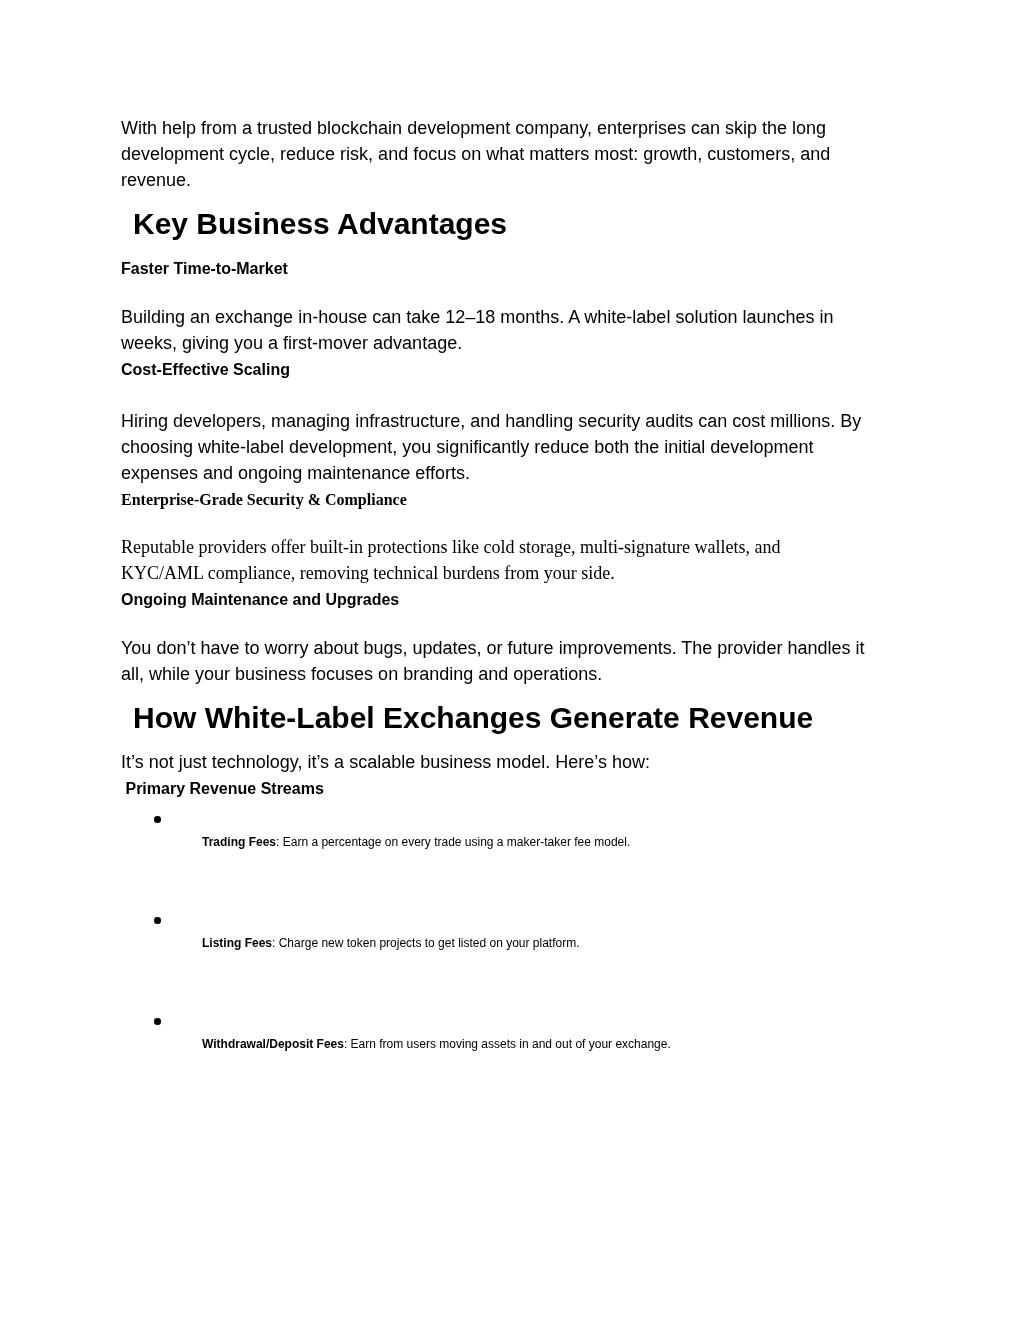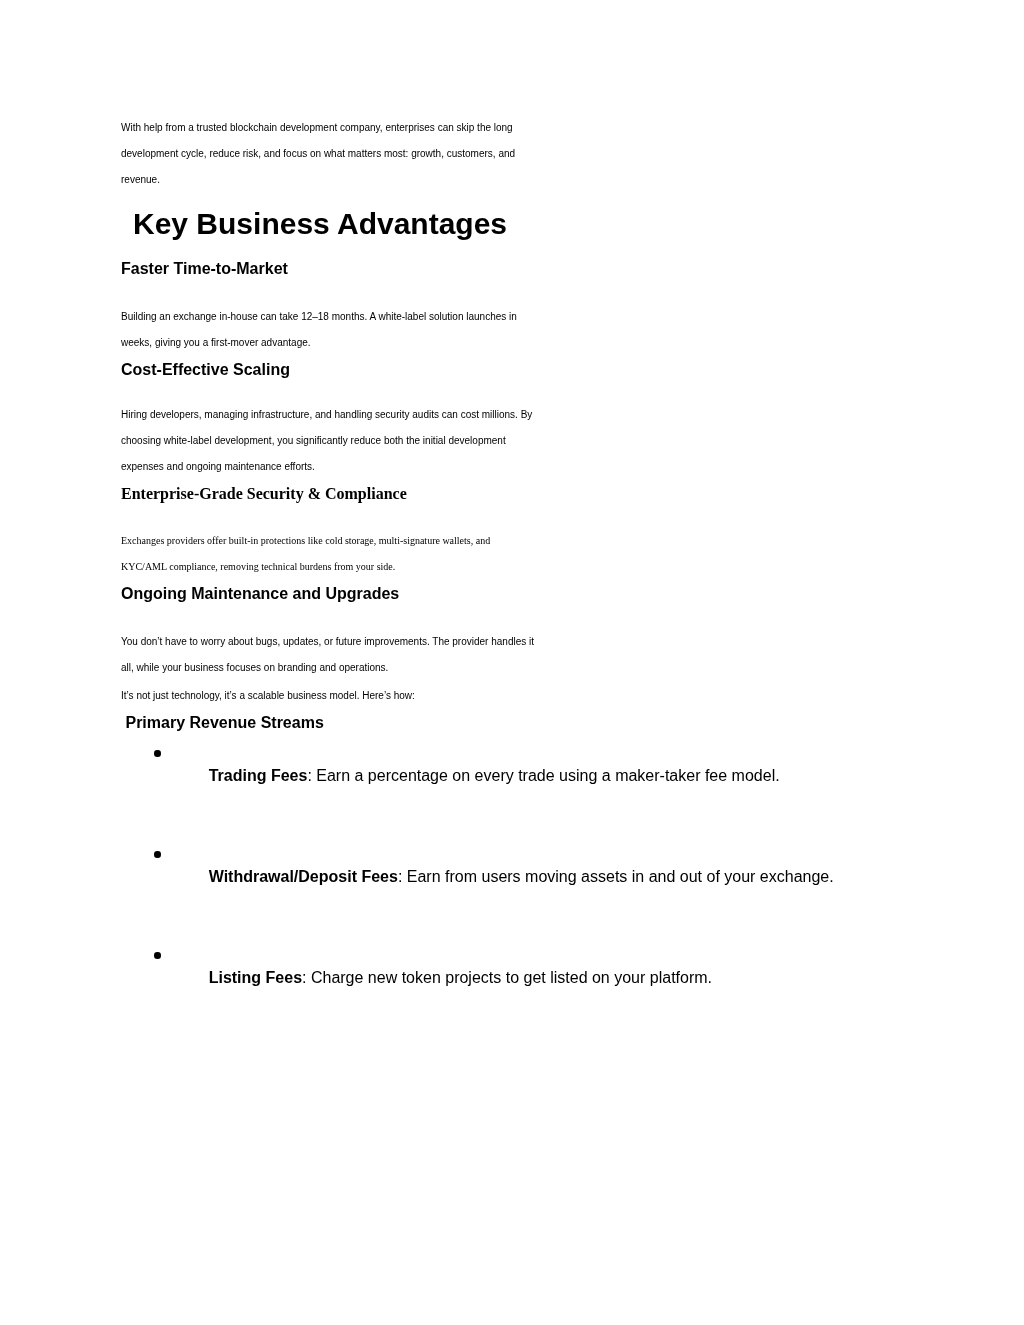--- a/index.html
+++ b/index.html
@@ -10,21 +10,21 @@
     color: #000000;
     font-family: "Liberation Sans", "DejaVu Sans", sans-serif;
     overflow: hidden;
   }
   .doc {
     padding: 115px 121px 0 121px;
     width: 782px;
     box-sizing: content-box;
   }
   .body-text {
-    font-size: 10px;
+    font-size: 18px;
     line-height: 26px;
     margin: 0;
     white-space: pre-wrap;
     font-weight: 400;
   }
   h1.doc-h1 {
     font-size: 30px;
     line-height: 38px;
     font-weight: 700;
     margin: 12px;
@@ -37,38 +37,38 @@
     margin: 0;
     white-space: pre-wrap;
   }
   ul.doc-list {
     list-style: none;
     margin: 0;
     padding: 0 0 0 61px;
   }
   ul.doc-list li {
     position: relative;
-    font-size: 16px;
+    font-size: 12px;
     line-height: 26px;
     white-space: pre-wrap;
   }
   ul.doc-list li::before {
     content: "";
     position: absolute;
     left: -28px;
     top: 13px;
     width: 6.5px;
     height: 6.5px;
     border-radius: 50%;
     background: #000000;
   }
   ul.doc-list li + li { margin-top: 23px; }
   .b { font-weight: 700; }
   .mt17 { margin-top: 2px; }
-  .mt18 { margin-top: 18px; }
+  .mt18 { margin-top: 24px; }
   .mt19 { margin-top: 19px; }
   .mt20 { margin-top: 20px; font-family: Liberation Serif, serif; }
   .mt21 { margin-top: 21px; }
   .mt22 { margin-top: 22px; }
   .mt24 { margin-top: 24px; }
   .mt26 { margin-top: 26px; }
   .mt73 { margin-top: 73px; }
 </style>
 </head>
 <body>
@@ -84,37 +84,38 @@
   <h2 class="doc-h2 mt24">Faster Time-to-Market</h2>
   <p class="body-text mt21">Building an exchange in-house can take 12–18 months. A white-label solution launches in
 weeks, giving you a first-mover advantage.</p>
 
   <h2 class="doc-h2 mt22">Cost-Effective Scaling</h2>
   <p class="body-text mt18">Hiring developers, managing infrastructure, and handling security audits can cost millions. By
 choosing white-label development, you significantly reduce both the initial development
 expenses and ongoing maintenance efforts.</p>
 
   <h2 class="doc-h2 mt20">Enterprise-Grade Security &amp; Compliance</h2>
-  <p class="body-text mt20">Exchanges providers offer built-in protections like cold storage, multi-signature wallets, and
+  <p class="body-text mt20">Reputable providers offer built-in protections like cold storage, multi-signature wallets, and
 KYC/AML compliance, removing technical burdens from your side.</p>
 
   <h2 class="doc-h2 mt19">Ongoing Maintenance and Upgrades</h2>
   <p class="body-text mt21">You don’t have to worry about bugs, updates, or future improvements. The provider handles it
 all, while your business focuses on branding and operations.</p>
 
+  <h1 class="doc-h1 mt73">How White-Label Exchanges Generate Revenue</h1>
 
   <p class="body-text mt17">It’s not just technology, it’s a scalable business model. Here’s how:</p>
 
   <h2 class="doc-h2 mt22"> Primary Revenue Streams</h2>
 
   <ul class="doc-list mt21">
     <li>
       <span class="b">Trading Fees</span><span>: Earn a percentage on every trade using a maker-taker fee model.</span>
     </li>
     <li>
-      <span class="b">Withdrawal/Deposit Fees</span><span>: Earn from users moving assets in and out of your exchange.</span>
+      <span class="b">Listing Fees</span><span>: Charge new token projects to get listed on your platform.</span>
     </li>
     <li>
-      <span class="b">Listing Fees</span><span>: Charge new token projects to get listed on your platform.</span>
+      <span class="b">Withdrawal/Deposit Fees</span><span>: Earn from users moving assets in and out of your exchange.</span>
     </li>
   </ul>
 
 </div>
 
 </body></html>

